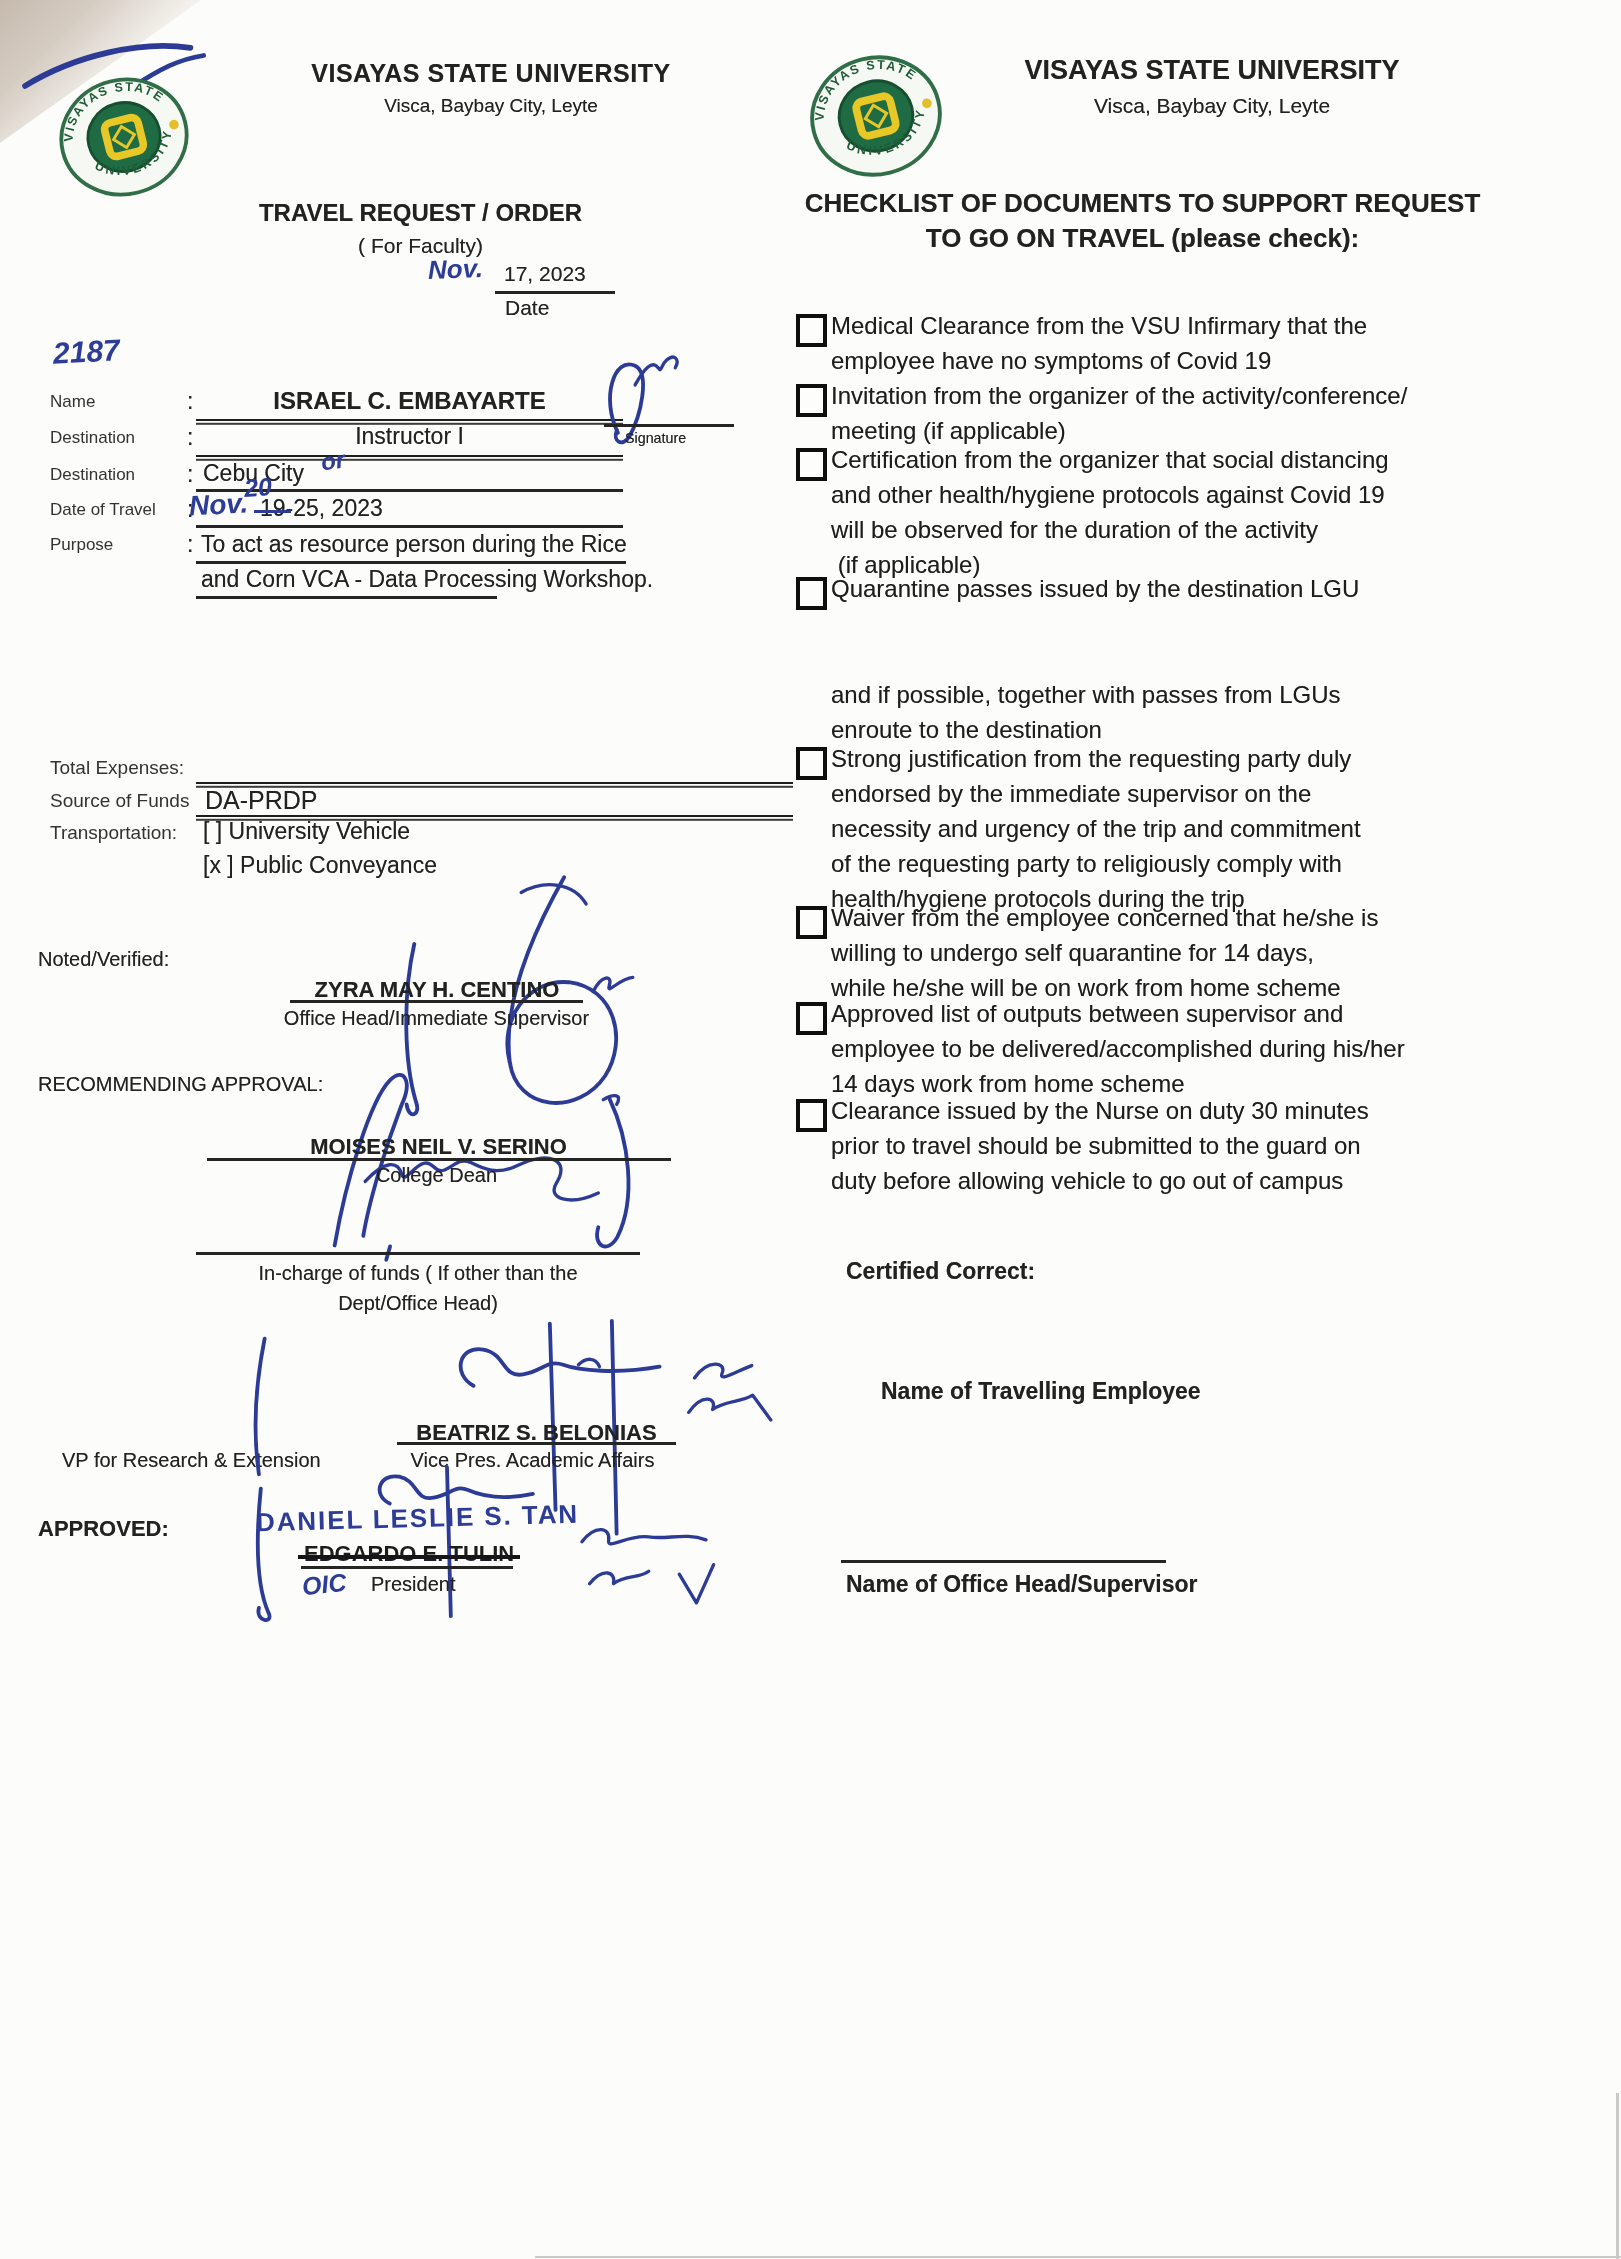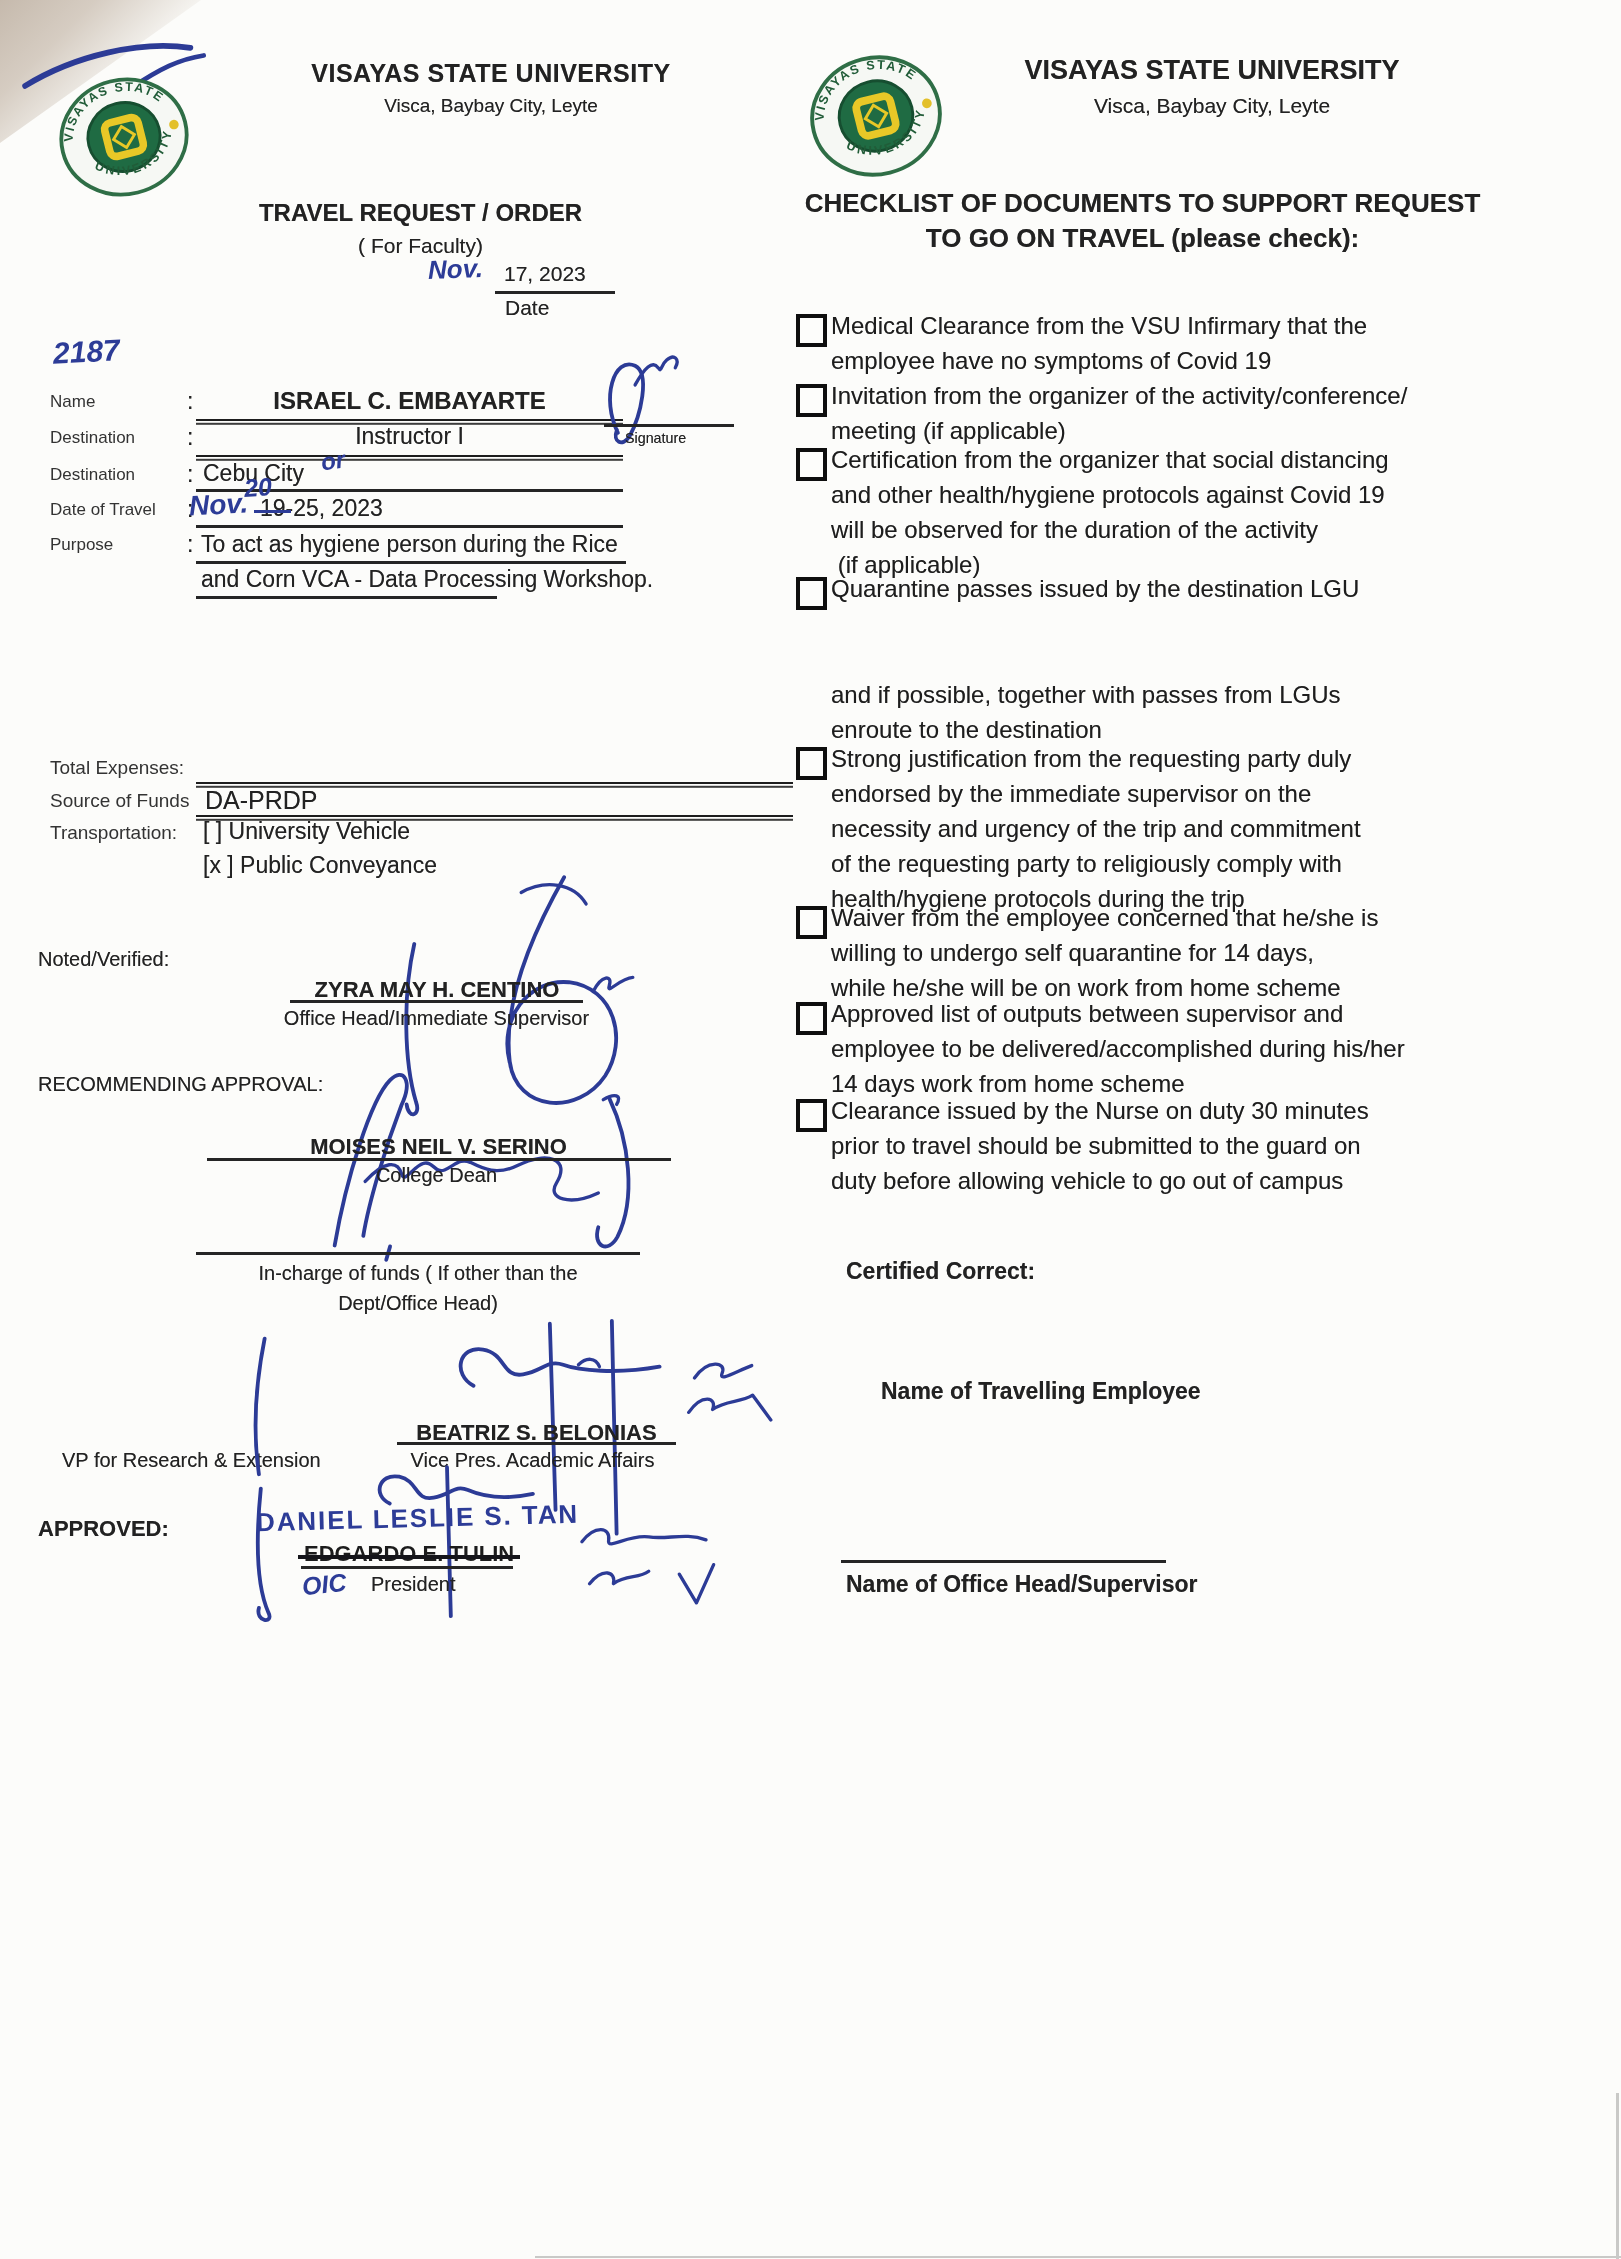--- a/index.html
+++ b/index.html
@@ -98,21 +98,21 @@
   <div class="abs ink" style="left:244px;top:473px;font-size:25px;transform:rotate(-4deg);">20</div>
 
   <div class="abs lbl" style="left:50px;top:500px;">Date of Travel</div>
   <div class="abs val prt" style="left:187px;top:496px;">:</div>
   <div class="abs ink" style="left:189px;top:489px;font-size:28px;transform:rotate(-3deg);">Nov.</div>
   <div class="abs val prt" style="left:260px;top:495px;"><span class="struck bstruck">19</span><span>-25, 2023</span></div>
   <div class="line" style="left:196px;top:525px;width:427px;"></div>
 
   <div class="abs lbl" style="left:50px;top:535px;">Purpose</div>
   <div class="abs val prt" style="left:187px;top:531px;">:</div>
-  <div class="abs val prt" style="left:201px;top:531px;">To act as hygiene person during the Rice</div>
+  <div class="abs val prt" style="left:201px;top:531px;">To act as resource person during the Rice</div>
   <div class="line" style="left:196px;top:561px;width:430px;"></div>
   <div class="abs val prt" style="left:201px;top:566px;">and Corn VCA - Data Processing Workshop.</div>
   <div class="line" style="left:196px;top:596px;width:301px;"></div>
 
   <div class="abs lbl" style="left:50px;top:757px;font-size:19px;">Total Expenses:</div>
   <div class="dline" style="left:196px;top:782px;width:597px;"></div>
   <div class="abs lbl" style="left:50px;top:790px;font-size:19px;">Source of Funds</div>
   <div class="abs val prt" style="left:205px;top:786px;font-size:25px;">DA-PRDP</div>
   <div class="dline" style="left:196px;top:815px;width:597px;"></div>
   <div class="abs lbl" style="left:50px;top:822px;font-size:19px;">Transportation:</div>

